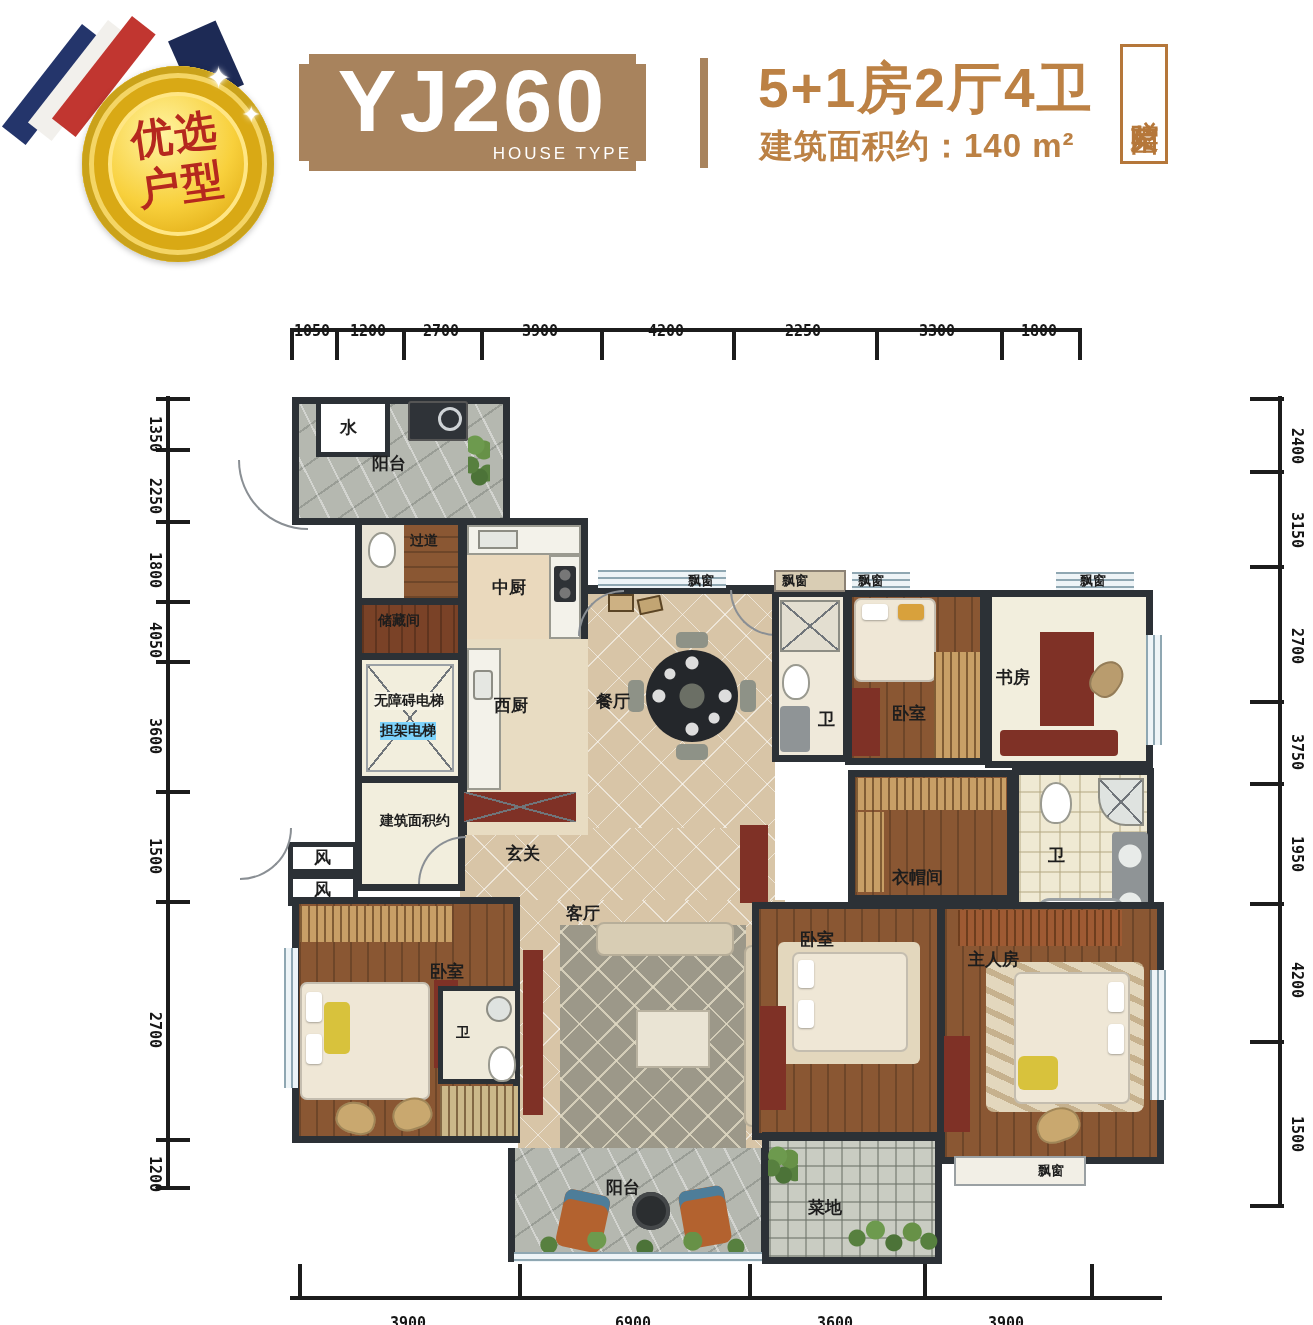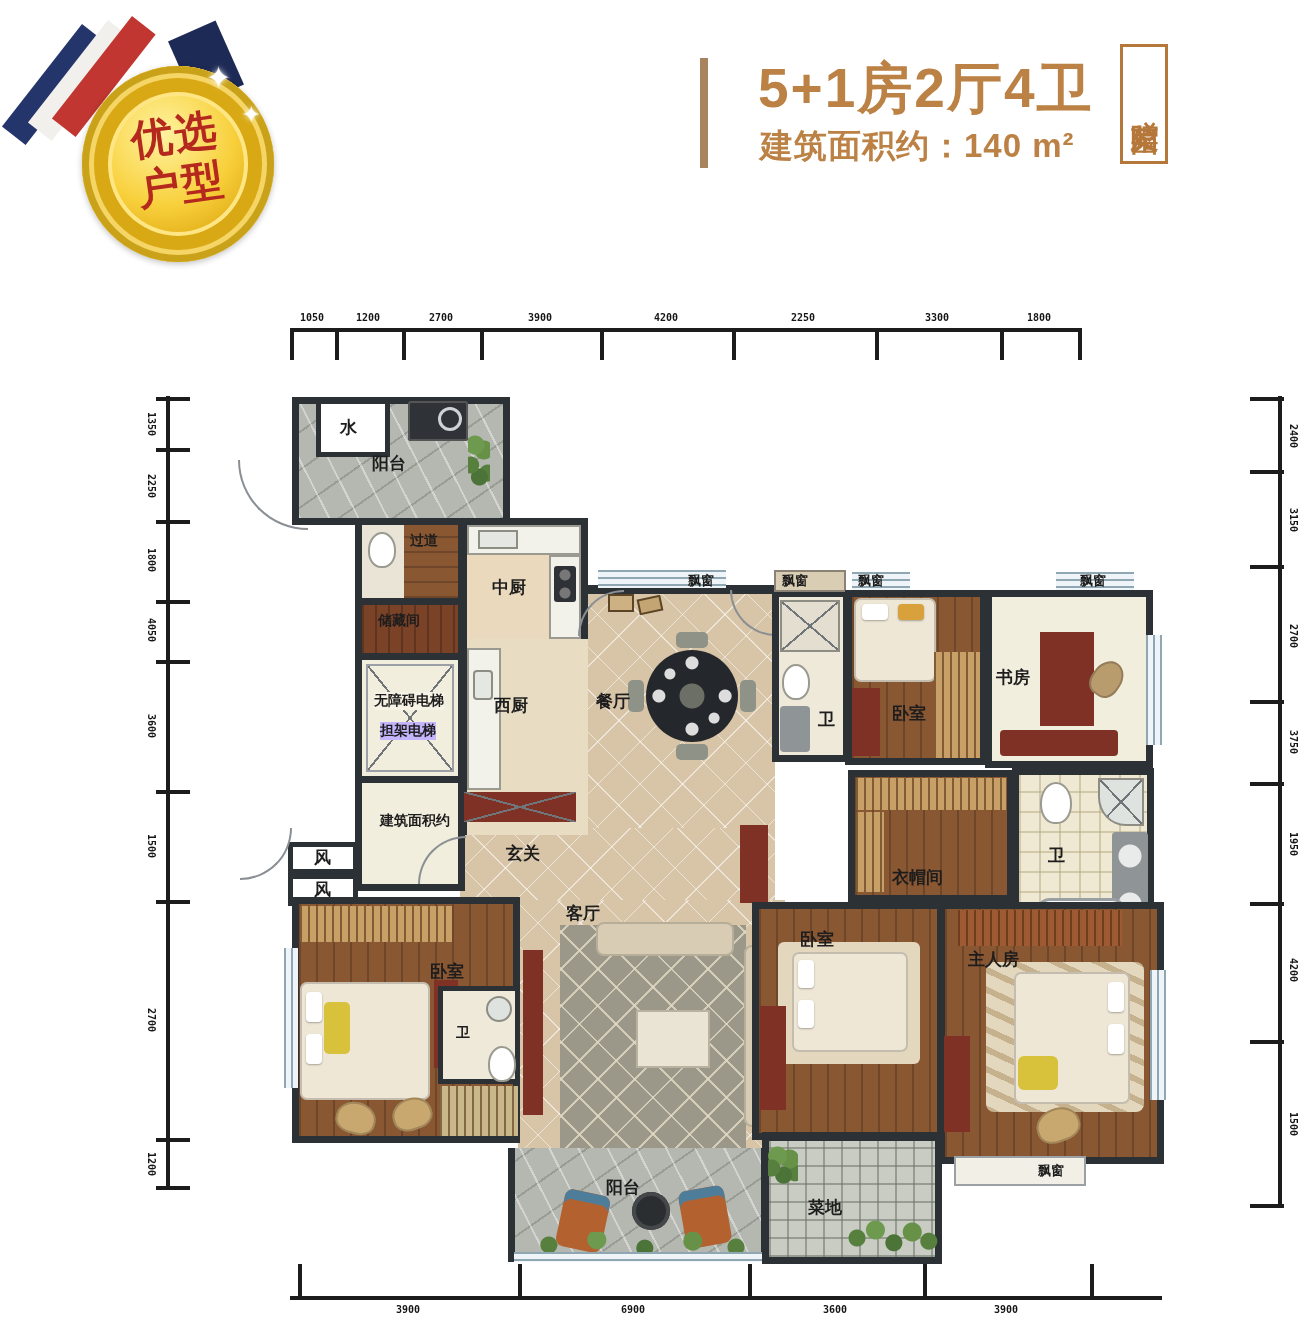--- a/index.html
+++ b/index.html
@@ -69,22 +69,22 @@
       radial-gradient(circle at 90% 58%, #57803f 0 8px, transparent 9px);}
   .arc{position:absolute;border-left:2px solid #8a8f94;border-bottom:2px solid #8a8f94;border-bottom-left-radius:100%;}
   .toilet{position:absolute;width:24px;height:32px;background:#fff;border:2px solid #9a9a90;border-radius:50% 50% 45% 45%;}
   .lbl{position:absolute;color:#1d1d1d;font-weight:600;font-size:17px;white-space:nowrap;}
   .lbl-s{font-size:14px;}
   .lbl-bay{font-size:13px;font-weight:700;}
 
   
   .dline{position:absolute;background:#1c1c1c;}
   .tick{position:absolute;background:#1c1c1c;}
-  .dnum{position:absolute;color:#161616;font-size:10px;font-weight:bold;text-align:center;
-        font-family:"DejaVu Sans Mono",monospace;}
+  .dnum{position:absolute;color:#161616;font-size:15px;font-weight:bold;text-align:center;
+        font-family:"DejaVu Sans Mono",monospace;margin-top:10px;}
   .dnumv{writing-mode:vertical-rl;}
 </style>
 </head>
 <body>
 
 <div class="stage">
 
   <div class="abs" style="left:30px;top:18px;width:240px;height:240px;">
     <div class="ribbon" style="left:52px;top:6px;background:#24356b;"></div>
     <div class="ribbon" style="left:78px;top:2px;background:#f2f0ec;"></div>
@@ -94,20 +94,24 @@
       <div class="coin-txt">
         <div>优选</div>
         <div>户型</div>
       </div>
     </div>
     <span class="spark" style="left:176px;top:42px;">✦</span>
     <span class="spark" style="left:212px;top:84px;font-size:22px;">✦</span>
     <span class="spark" style="left:60px;top:240px;font-size:20px;">✦</span>
   </div>
 
+  <div class="plaque">
+    <div class="model">YJ260</div>
+    <div class="model-sub">HOUSE TYPE</div>
+  </div>
   <div class="vbar"></div>
   <div class="spec">5+1房2厅4卫</div>
   <div class="area">建筑面积约：140 m²</div>
   <div class="seal">赠菜园</div>
 
   <div class="abs" style="left:0;top:280px;width:1313px;height:1045px;">
 
     <div class="abs tile" style="left:575px;top:305px;width:200px;height:262px;border-top:9px solid #2c3136;"></div>
     <div class="abs tile" style="left:460px;top:548px;width:315px;height:80px;"></div>
     <div class="abs tile" style="left:518px;top:620px;width:267px;height:267px;border-bottom:9px solid #2c3136;"></div>
@@ -123,21 +127,21 @@
 
     <div class="abs room woodh" style="left:355px;top:238px;width:110px;height:87px;"></div>
     <div class="abs" style="left:362px;top:245px;width:42px;height:73px;background:#e9e4d6;"></div>
     <div class="toilet" style="left:368px;top:252px;"></div>
     <span class="lbl lbl-s" style="left:410px;top:252px;">过道</span>
     <div class="abs room woodr" style="left:355px;top:318px;width:110px;height:62px;"></div>
     <span class="lbl lbl-s" style="left:378px;top:332px;">储藏间</span>
     <div class="abs room lightrm" style="left:355px;top:373px;width:110px;height:130px;"></div>
     <div class="abs xbox" style="left:366px;top:384px;width:88px;height:108px;border:2px solid #9aa0a5;"></div>
     <span class="lbl lbl-s" style="left:374px;top:412px;background:#f6f3e6;">无障碍电梯</span>
-    <span class="lbl lbl-s" style="left:380px;top:442px;background:#c4b5fd;">担架电梯</span>
+    <span class="lbl lbl-s" style="left:380px;top:442px;background:#7dd3fc;">担架电梯</span>
     <div class="abs room lightrm" style="left:355px;top:496px;width:110px;height:115px;"></div>
     <span class="lbl lbl-s" style="left:380px;top:532px;">建筑面积约</span>
     <div class="arc" style="left:418px;top:556px;width:46px;height:46px;transform:rotate(90deg);"></div>
 
     <div class="abs thin" style="left:288px;top:562px;width:70px;height:32px;background:#fff;border:5px solid #2c3136;position:absolute;"></div>
     <span class="lbl" style="left:314px;top:566px;">风</span>
     <div class="abs thin" style="left:288px;top:594px;width:70px;height:32px;background:#fff;border:5px solid #2c3136;position:absolute;"></div>
     <span class="lbl" style="left:314px;top:598px;">风</span>
     <div class="arc" style="left:240px;top:548px;width:50px;height:50px;transform:rotate(-90deg);"></div>
 

